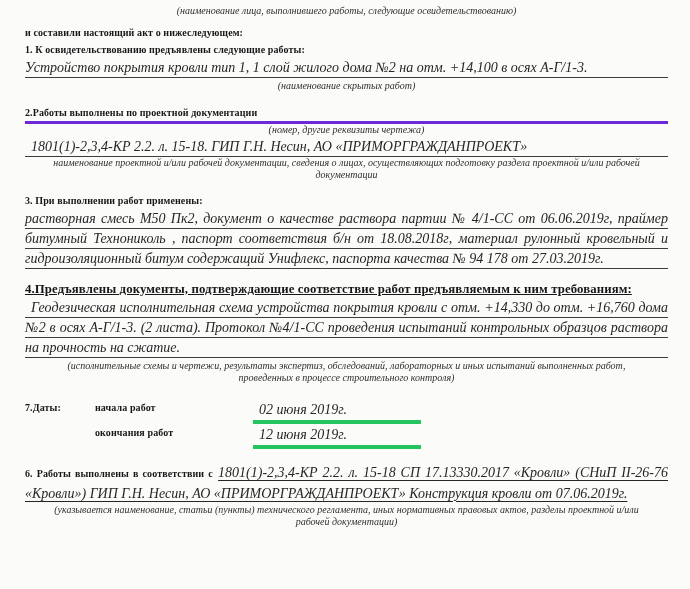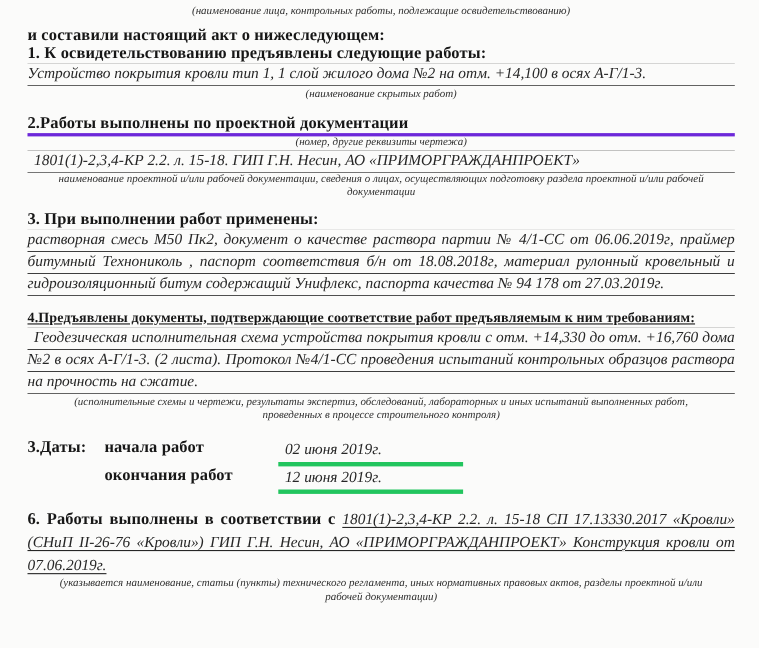--- a/index.html
+++ b/index.html
@@ -17,21 +17,21 @@
     font-size: 10px;
     line-height: 12.5px;
     color: #2e2e2e;
     text-align: center;
   }
   .hint-narrow { max-width: 605px; margin-left: auto; margin-right: auto; }
   .hint-rule { border-bottom: 1px solid #3d3d3d; padding-bottom: 2px; }
 
   .h {
     font-weight: bold;
-    font-size: 15px;
+    font-size: 10px;
     line-height: 17px;
     color: #171717;
     letter-spacing: 0.1px;
   }
   .h-tight { font-size: 12.8px; white-space: nowrap; text-decoration: underline; }
 
   .val {
     font-style: italic;
     font-size: 14px;
     color: #262626;
@@ -68,42 +68,42 @@
   .mt10 { margin-top: 10px; }
   .mt12 { margin-top: 12px; }
   .mt14 { margin-top: 14px; }
   .mt16 { margin-top: 0; }
 </style>
 </head>
 <body>
 
 <div class="page">
 
-  <div class="hint mt2">(наименование лица, контрольных работы, подлежащие освидетельствованию)</div>
+  <div class="hint mt2">(наименование лица, выполнившего работы, следующие освидетельствованию)</div>
 
   <div class="h mt6">и составили настоящий акт о нижеследующем:</div>
 
   <div class="h mt16">1. К освидетельствованию предъявлены следующие работы:</div>
   <div class="val ruled single">Устройство покрытия кровли тип 1, 1 слой жилого дома №2 на отм. +14,100 в осях А-Г/1-3.</div>
   <div class="hint mt2">(наименование скрытых работ)</div>
 
   <div class="h mt12 rule-under">2.Работы выполнены по проектной документации</div>
   <div class="hint">(номер, другие реквизиты чертежа)</div>
   <div class="val ruled single indent">1801(1)-2,3,4-КР 2.2. л. 15-18. ГИП Г.Н. Несин, АО «ПРИМОРГРАЖДАНПРОЕКТ»</div>
   <div class="hint hint-narrow">наименование проектной и/или рабочей документации, сведения о лицах, осуществляющих подготовку раздела проектной и/или рабочей документации</div>
 
   <div class="h mt10">3. При выполнении работ применены:</div>
   <div class="val ruled">растворная смесь М50 Пк2, документ о качестве раствора партии № 4/1-СС от 06.06.2019г, праймер битумный Технониколь , паспорт соответствия б/н от 18.08.2018г, материал рулонный кровельный и гидроизоляционный битум содержащий Унифлекс, паспорта качества № 94 178 от 27.03.2019г.</div>
 
   <div class="h h-tight mt12">4.Предъявлены документы, подтверждающие соответствие работ предъявляемым к ним требованиям:</div>
   <div class="val ruled indent">Геодезическая исполнительная схема устройства покрытия кровли с отм. +14,330 до отм. +16,760 дома №2 в осях А-Г/1-3. (2 листа). Протокол №4/1-СС проведения испытаний контрольных образцов раствора на прочность на сжатие.</div>
   <div class="hint hint-narrow mt2">(исполнительные схемы и чертежи, результаты экспертиз, обследований, лабораторных и иных испытаний выполненных работ, проведенных в процессе строительного контроля)</div>
 
   <div class="dates-row mt14">
-    <span class="h dates-col-label">3.Даты:</span>
+    <span class="h dates-col-label">7.Даты:</span>
     <span class="h dates-col-work">начала работ</span>
     <span class="val date-val">02 июня 2019г.</span>
   </div>
   <div class="dates-row">
     <span class="dates-col-label"></span>
     <span class="h dates-col-work">окончания работ</span>
     <span class="val date-val">12 июня 2019г.</span>
   </div>
 
   <p class="p6">

